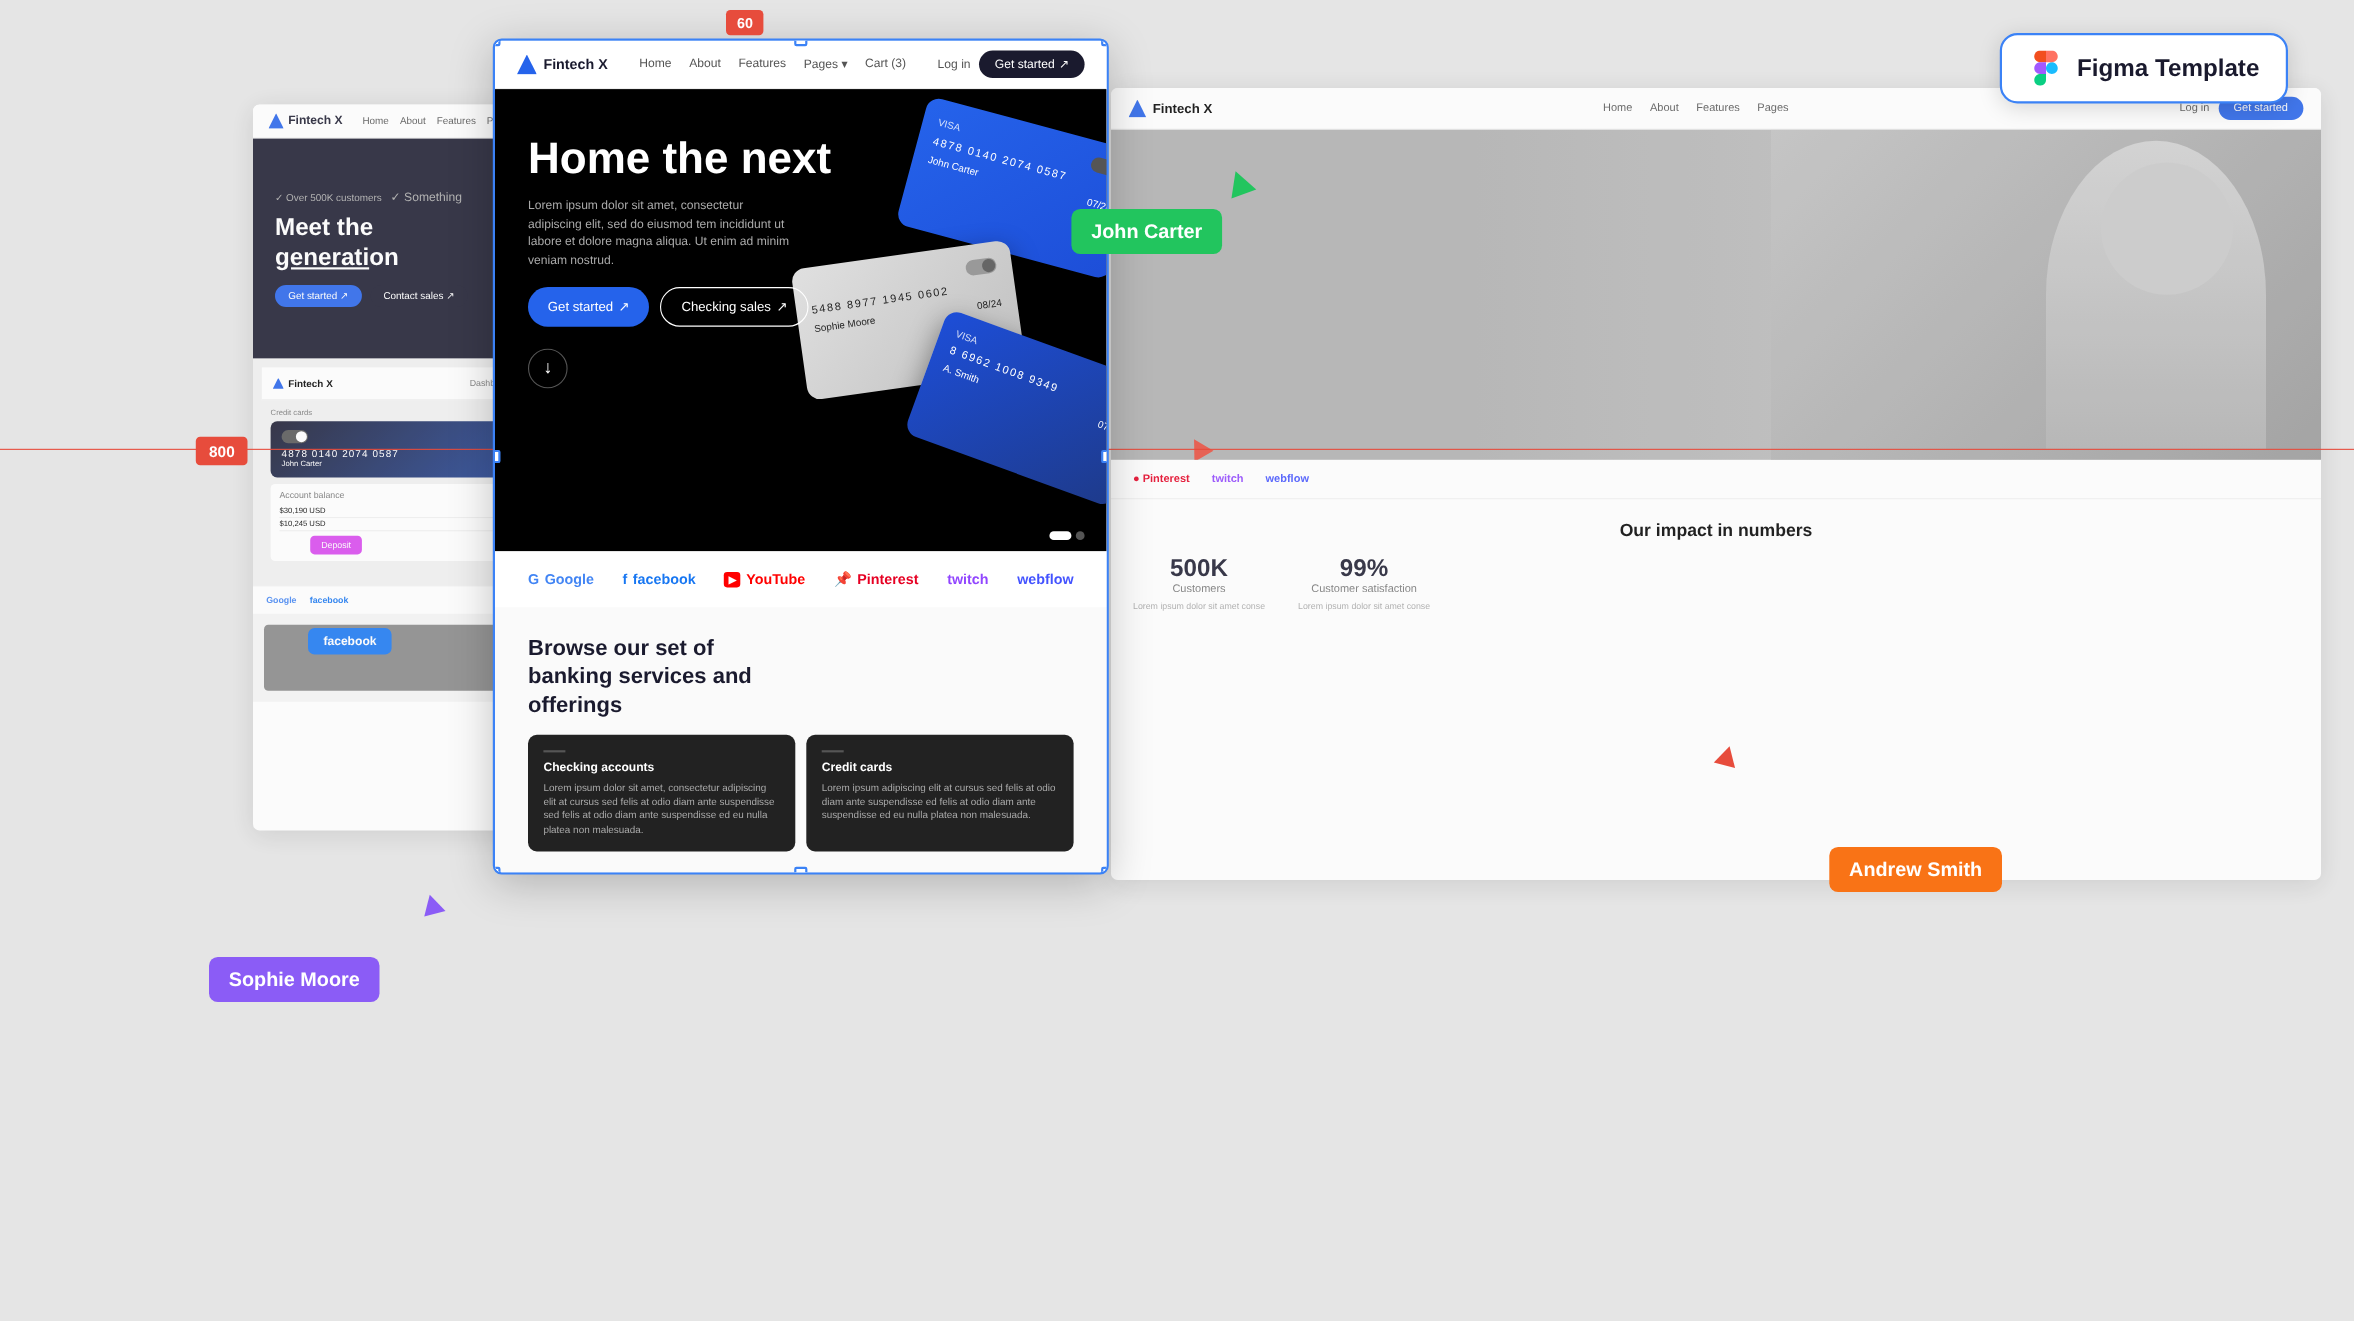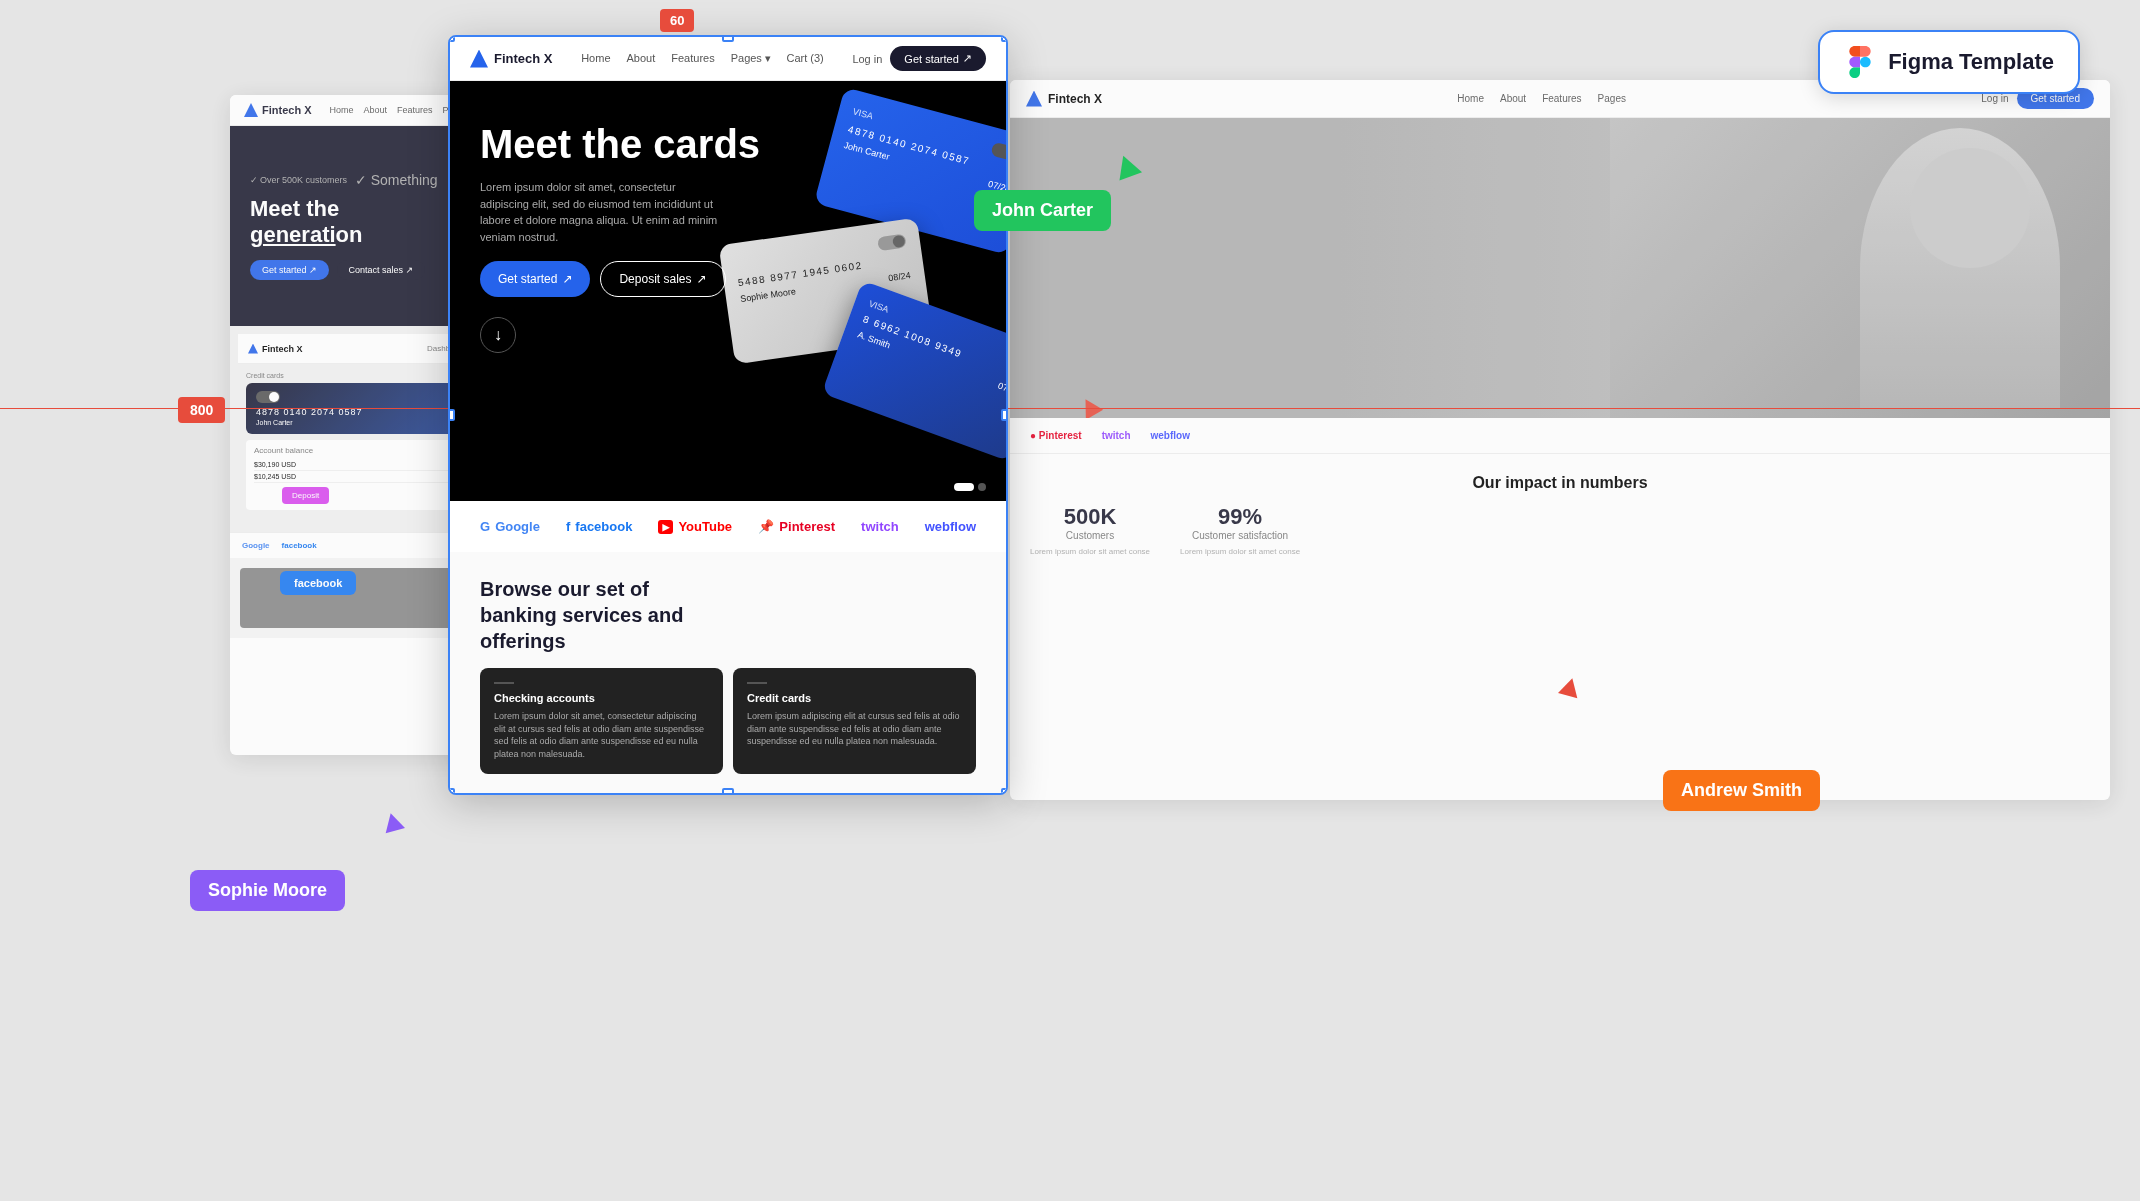--- a/index.html
+++ b/index.html
@@ -701,21 +701,21 @@
       <span>Features</span>
       <span>Pages</span>
       <span>Contact</span>
     </div>
     <div style="font-size:8px; background:#1a1a2e; color:#fff; border-radius:10px; padding:2px 8px; margin-left:auto;">Get started</div>
   </div>
 
   <div class="frame-left-hero">
     <div style="font-size:10px; color:#aaa; margin-bottom:8px; display:flex; gap:8px; align-items:center;">
       <span style="display:flex;align-items:center;gap:3px;font-size:9px;">✓ Over 500K customers</span>
-      <span style="display:flex;align-items:center;gap:3px;font-size:14px;">✓ Something</span>
+      <span style="display:flex;align-items:center;gap:3px;font-size:11px;">✓ Something</span>
     </div>
     <h2>
       Meet the <br><span class="underline">generati</span>on
     </h2>
     <div style="margin-top:12px; display:flex; gap:8px;">
       <div style="background:#2563eb;color:#fff;border-radius:16px;padding:5px 12px;font-size:9px;display:flex;align-items:center;gap:3px;">Get started ↗</div>
       <div style="background:#1a1a2e;color:#fff;border-radius:16px;padding:5px 12px;font-size:9px;display:flex;align-items:center;gap:3px;">Contact sales ↗</div>
     </div>
   </div>
 
@@ -876,31 +876,31 @@
         <span>Get started</span>
         <span>↗</span>
       </button>
     </div>
   </div>
 
   <div class="main-hero">
 
     <div style="position:relative;z-index:2;">
       <h1>
-        <span>Meet the cards</span>
+        <span>Home the next</span>
         <br>
       </h1>
       <p class="hero-description">Lorem ipsum dolor sit amet, consectetur adipiscing elit, sed do eiusmod tem incididunt ut labore et dolore magna aliqua. Ut enim ad minim veniam nostrud.</p>
       <div class="hero-buttons">
         <button class="btn-hero-primary">
           <span>Get started</span>
           <span>↗</span>
         </button>
         <button class="btn-hero-secondary">
-          <span>Deposit sales</span>
+          <span>Checking sales</span>
           <span>↗</span>
         </button>
       </div>
       <div class="scroll-btn">↓</div>
     </div>
 
     <div class="cards-container">
 
       <div class="credit-card card-blue-1">
         <div style="display:flex;justify-content:space-between;align-items:center;">

